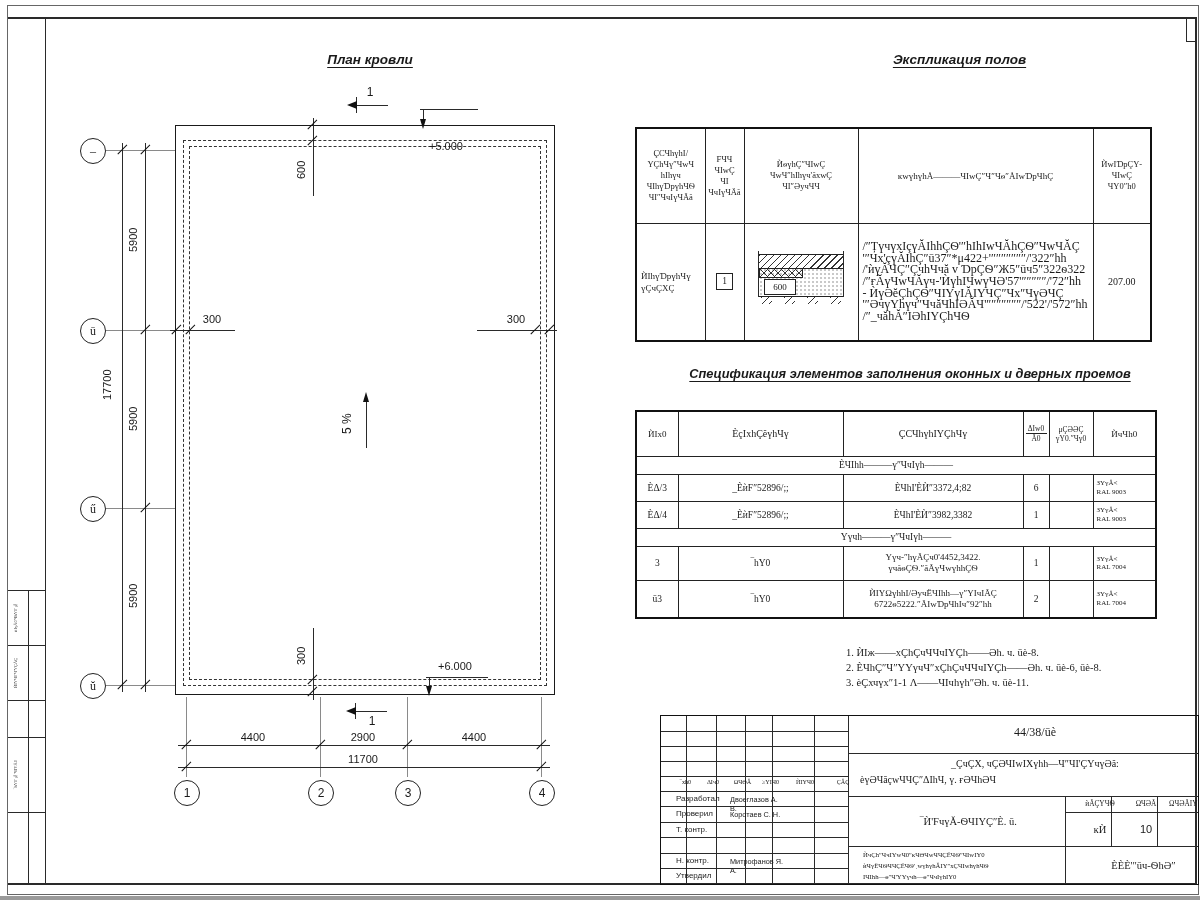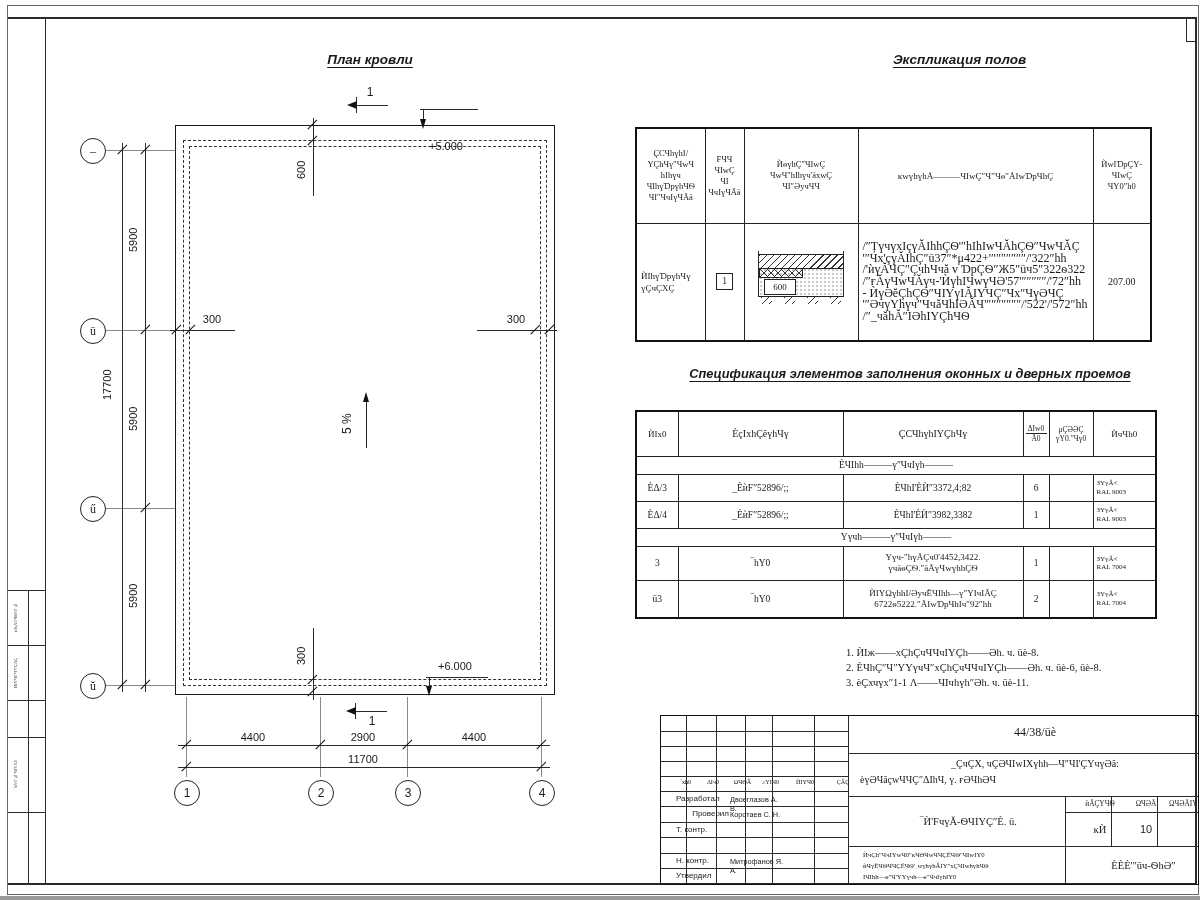--- a/index.html
+++ b/index.html
@@ -340,21 +340,21 @@
 
     <div class="tb-txt g" style="left:0;top:62px;width:25px;font-size:6.2px;text-align:center;">‾хh0</div>
     <div class="tb-txt g" style="left:25px;top:62px;width:30px;font-size:6.2px;text-align:center;">ΔІч0</div>
     <div class="tb-txt g" style="left:55px;top:62px;width:29px;font-size:6.2px;text-align:center;">ΩЧƏĂ</div>
     <div class="tb-txt g" style="left:84px;top:62px;width:27px;font-size:6.2px;text-align:center;">≥ҮІЧ0</div>
     <div class="tb-txt g" style="left:111px;top:62px;width:42px;font-size:6.2px;text-align:center;">ЍІҮЧ0</div>
     <div class="tb-txt g" style="left:153px;top:62px;width:34px;font-size:6.2px;text-align:center;">ÇĂÇ</div>
 
     <div class="tb-txt" style="left:3px;top:78px;width:53px;font-size:8px;">Разработал</div>
     <div class="tb-txt" style="left:57px;top:78.5px;width:56px;font-size:7.3px;">Двоеглазов А. В.</div>
-    <div class="tb-txt" style="left:3px;top:93px;width:53px;font-size:8px;text-align:right;">Проверил</div>
+    <div class="tb-txt" style="left:3px;top:93px;width:53px;font-size:8px;">Проверил</div>
     <div class="tb-txt" style="left:57px;top:93.5px;width:56px;font-size:7.3px;">Коротаев С. Н.</div>
     <div class="tb-txt" style="left:3px;top:109px;width:53px;font-size:8px;">Т. контр.</div>
     <div class="tb-txt" style="left:57px;top:109.5px;width:56px;font-size:7.3px;"></div>
     <div class="tb-txt" style="left:3px;top:124px;width:53px;font-size:8px;"></div>
     <div class="tb-txt" style="left:3px;top:140px;width:53px;font-size:8px;">Н. контр.</div>
     <div class="tb-txt" style="left:57px;top:140.5px;width:56px;font-size:7.3px;">Митрофанов Я. А.</div>
     <div class="tb-txt" style="left:3px;top:155px;width:53px;font-size:8px;">Утвердил</div>
 
     <div class="tb-txt g" style="left:187px;top:9px;width:350px;font-size:12px;text-align:center;">44/38/ūè</div>
     <div class="tb-txt g" style="left:187px;top:42px;width:350px;font-size:10px;text-align:center;">_ÇчÇХ, чÇƏЧІwІХүhh—Ч″ЧІ'ÇҮчүƏă:</div>

